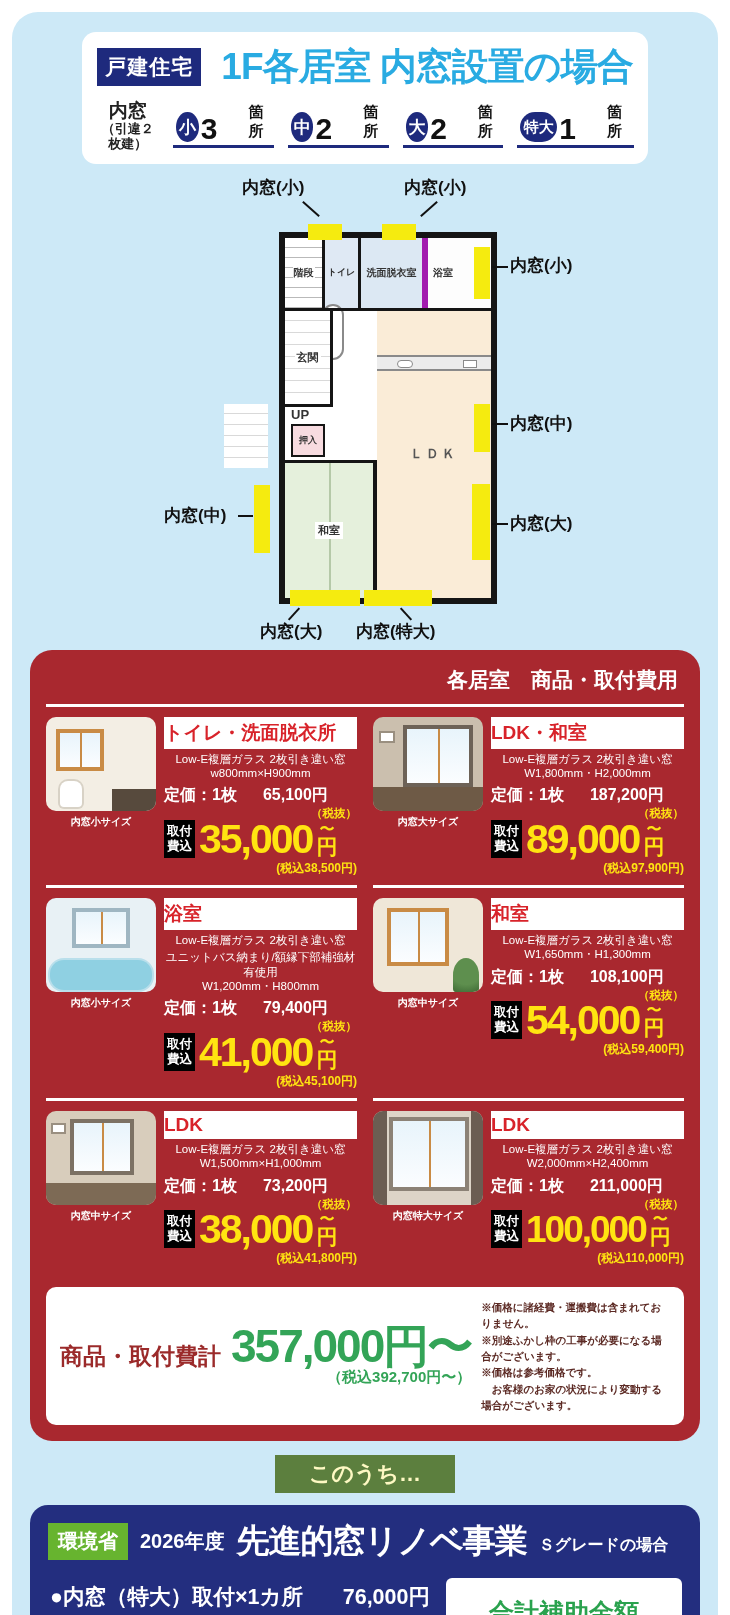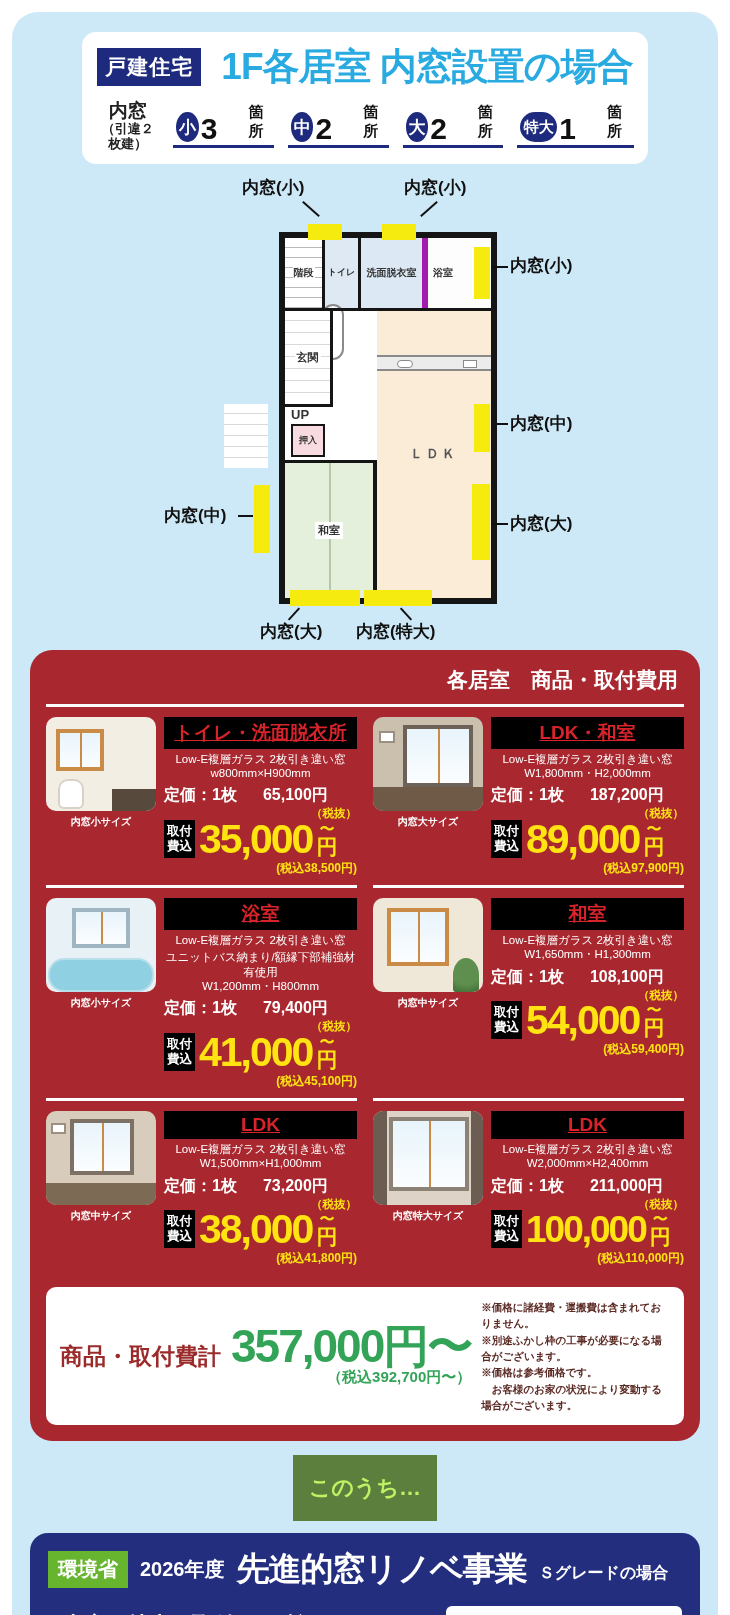--- a/index.html
+++ b/index.html
@@ -99,21 +99,21 @@
   .p4 .fx-a { position:absolute; right:4px; bottom:0; width:26px; height:34px; background:radial-gradient(circle at 50% 30%, #5e8f4e 60%, #3f6b35); border-radius:50% 50% 10% 10%; }
   .p5 { background:#d8cdbc; }
   .p5 .win { left:24px; top:8px; width:64px; height:56px; border-color:#7c7164; }
   .p5 .fx-a { position:absolute; left:0; bottom:0; width:110px; height:22px; background:#7d6a55; }
   .p5 .fx-b { position:absolute; left:5px; top:12px; width:15px; height:11px; background:#fff; border:2px solid #9a8f80; }
   .p6 { background:#ddd4c7; }
   .p6 .win { left:16px; top:6px; width:80px; height:74px; border-color:#8c8276; }
   .p6 .fx-a { position:absolute; left:0; top:0; width:14px; height:94px; background:#6b5d52; }
   .p6 .fx-b { position:absolute; right:0; top:0; width:12px; height:94px; background:#6b5d52; }
   .card-body { flex:1; display:flex; flex-direction:column; }
-  .room-title { background:#000000; color:#d8232a; font-weight:800; font-size:19px; text-align:center; padding:3px 0;text-decoration:underline; }
+  .room-title { background:#ffffff; color:#d8232a; font-weight:800; font-size:19px; text-align:left; padding:3px 0; }
   .spec-line { color:#fff; font-size:11.5px; text-align:center; margin-top:3px; line-height:1.25; }
   .spec-line:empty { display:none; }
   .spec-line.dim { margin-top:0; }
   .list-line { color:#fff; font-weight:800; font-size:16px; margin-top:5px; }
   .list-line .lp { margin-left:26px; }
   .tax-note-row { color:#ffe411; font-size:11.5px; font-weight:700; text-align:right; line-height:1; margin-top:2px; }
   .price-row { display:flex; align-items:center; justify-content:flex-start; gap:4px; margin-top:0; }
   .chip { background:#000; color:#fff; font-weight:700; font-size:12.5px; line-height:1.2; padding:4px 3px; text-align:center; flex:0 0 auto; }
   .big-price { color:#ffe411; font-weight:800; font-size:41px; line-height:0.9; letter-spacing:-2px; white-space:nowrap; }
   .big-price.xl { font-size:37px; }
@@ -123,21 +123,21 @@
   .tax-incl { color:#ffe411; font-size:12px; font-weight:700; text-align:right; margin-top:2px; }
 
   .total-box { background:#fff; border-radius:10px; margin-top:12px; padding:12px 14px; display:flex; align-items:center; gap:10px; }
   .total-label { color:#9b2a2a; font-weight:800; font-size:23px; white-space:nowrap; }
   .total-price-wrap { color:#33a457; text-align:center; }
   .total-price { font-size:46px; font-weight:700; letter-spacing:-2px; line-height:0.95; white-space:nowrap; }
   .total-tax { font-size:15px; font-weight:700; text-align:right; }
   .total-notes { font-size:10.5px; color:#5c2a24; font-weight:700; line-height:1.55; flex:1; }
 
   
-  .conn-badge { width:144px; margin:14px auto 0; background:#5c7f3e; color:#bef264; font-weight:800; font-size:22px; text-align:center; padding:18px 0; }
+  .conn-badge { width:180px; margin:14px auto 0; background:#5c7f3e; color:#fef9c3; font-weight:800; font-size:22px; text-align:center; padding:4px 0; }
 
   
   .subsidy { margin:12px 18px 0; background:#232e7f; border-radius:18px; padding:14px 18px 18px; color:#fff; }
   .sub-head { display:flex; align-items:center; gap:12px; }
   .env-badge { background:#67b42f; color:#fff; font-weight:800; font-size:20px; padding:5px 10px; flex:0 0 auto; }
   .year { font-size:20px; font-weight:800; }
   .sub-title { font-size:33px; font-weight:800; letter-spacing:-1px; white-space:nowrap; }
   .grade { font-size:16px; font-weight:800; padding-top:8px; }
   .sub-body { display:flex; gap:14px; margin-top:10px; }
   .sub-list { flex:1; }

